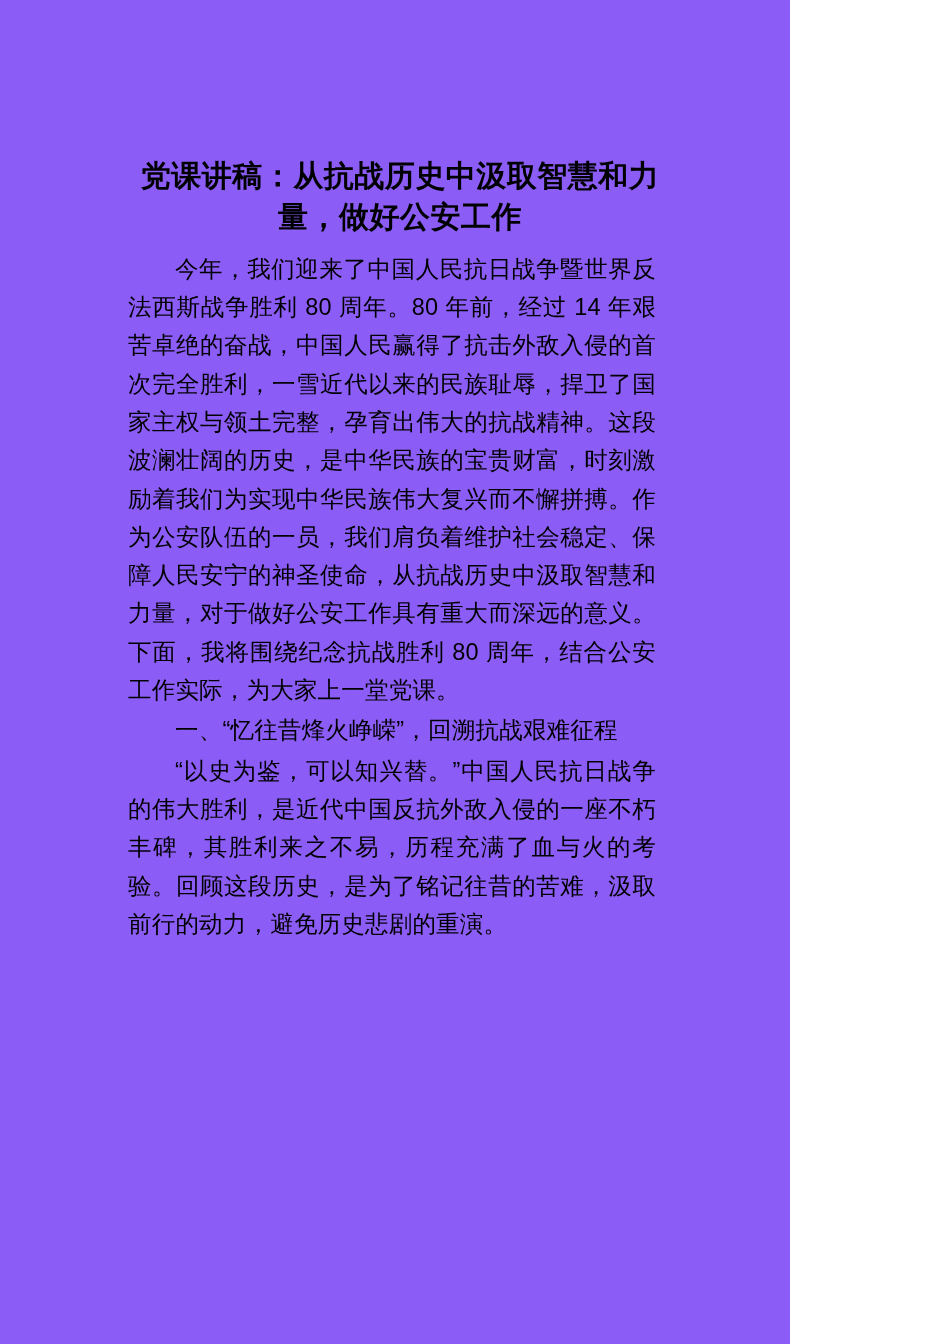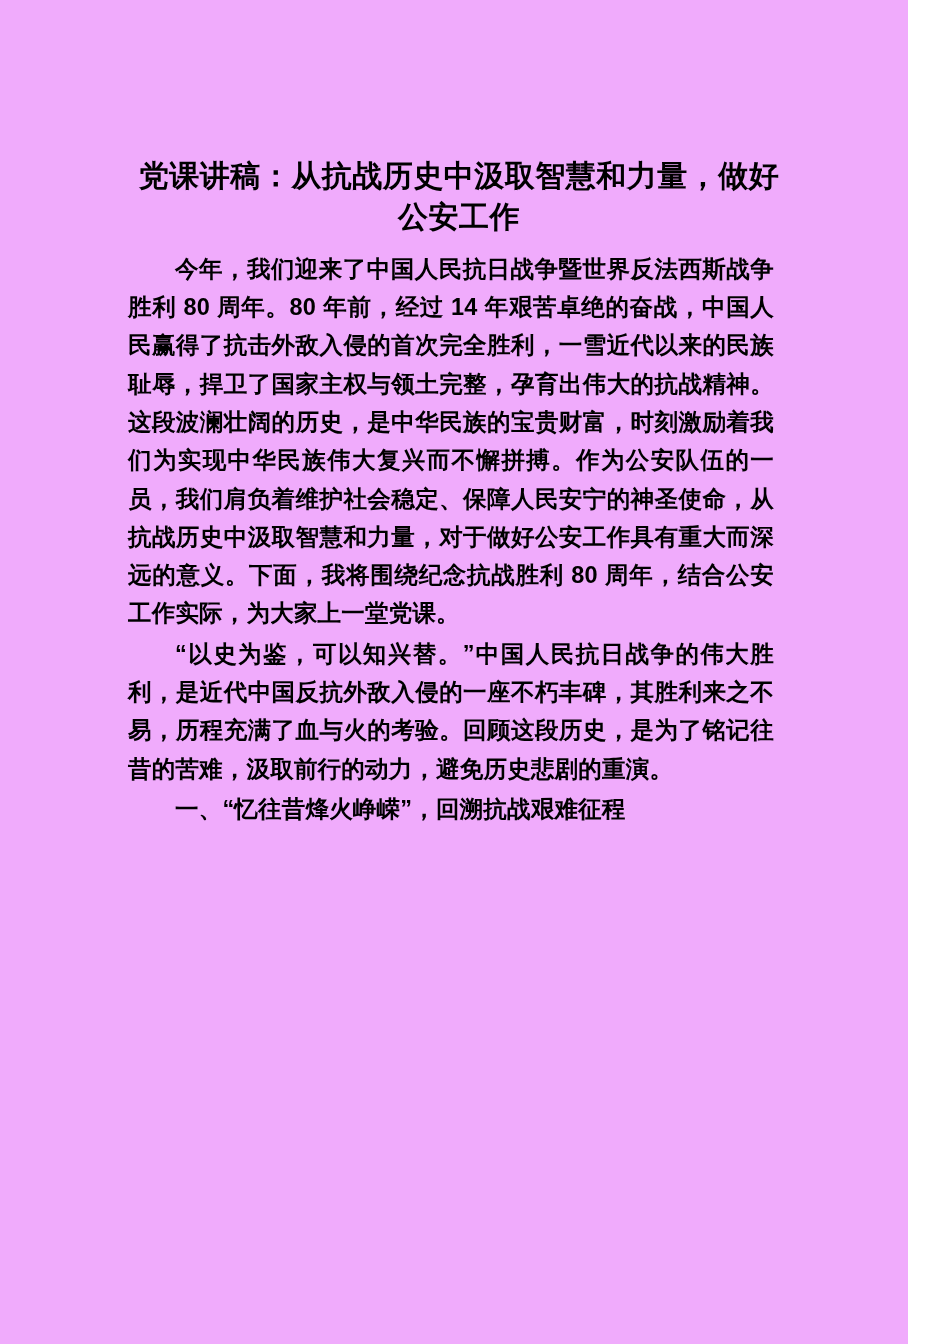--- a/index.html
+++ b/index.html
@@ -9,50 +9,49 @@
   }
   body {
     width: 950px;
     height: 1344px;
     font-family: "Liberation Sans", "DejaVu Sans", sans-serif;
     color: #000000;
     overflow: hidden;
   }
   .page {
     box-sizing: border-box;
-    width: 908px;
+    width: 790px;
     height: 1344px;
     padding: 155px 118px 40px 128px;
-    background: #f0abfc;
+    background: #8b5cf6;
   }
   .doc-title {
     font-size: 30px;
     font-weight: bold;
     line-height: 1.38;
     text-align: center;
     letter-spacing: 0.5px;
     margin: 0 0 12px 0;
   }
   .para {
     font-size: 23.5px;
     line-height: 1.63;
     text-align: justify;
     text-justify: inter-ideograph;
     margin: 0 16px 2px 0;
     letter-spacing: 0.2px;
-    font-weight: bold;
   }
   .para.indent {
     text-indent: 2em;
   }
   .para.heading {
     text-indent: 2em;
   }
 </style>
 </head>
 <body>
 
 <div class="page">
   <h1 class="doc-title">党课讲稿：从抗战历史中汲取智慧和力量，做好公安工作</h1>
   <p class="para indent">今年，我们迎来了中国人民抗日战争暨世界反法西斯战争胜利 80 周年。80 年前，经过 14 年艰苦卓绝的奋战，中国人民赢得了抗击外敌入侵的首次完全胜利，一雪近代以来的民族耻辱，捍卫了国家主权与领土完整，孕育出伟大的抗战精神。这段波澜壮阔的历史，是中华民族的宝贵财富，时刻激励着我们为实现中华民族伟大复兴而不懈拼搏。作为公安队伍的一员，我们肩负着维护社会稳定、保障人民安宁的神圣使命，从抗战历史中汲取智慧和力量，对于做好公安工作具有重大而深远的意义。下面，我将围绕纪念抗战胜利 80 周年，结合公安工作实际，为大家上一堂党课。</p>
+  <p class="para heading">一、“忆往昔烽火峥嵘”，回溯抗战艰难征程</p>
   <p class="para indent">“以史为鉴，可以知兴替。”中国人民抗日战争的伟大胜利，是近代中国反抗外敌入侵的一座不朽丰碑，其胜利来之不易，历程充满了血与火的考验。回顾这段历史，是为了铭记往昔的苦难，汲取前行的动力，避免历史悲剧的重演。</p>
-  <p class="para heading">一、“忆往昔烽火峥嵘”，回溯抗战艰难征程</p>
 </div>
 
 </body></html>

